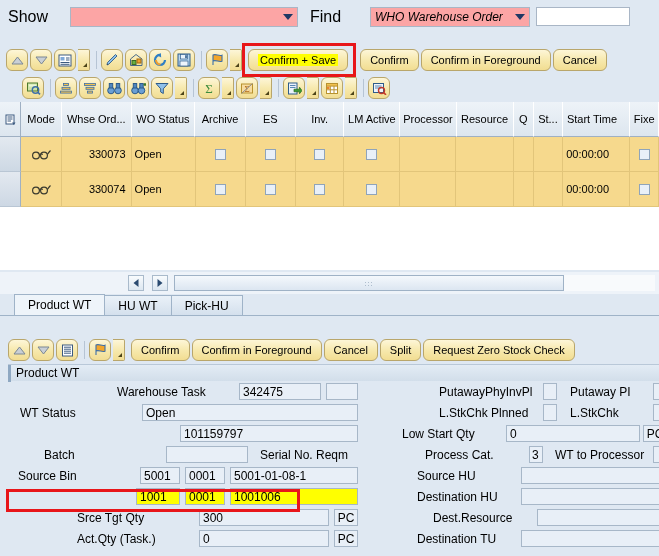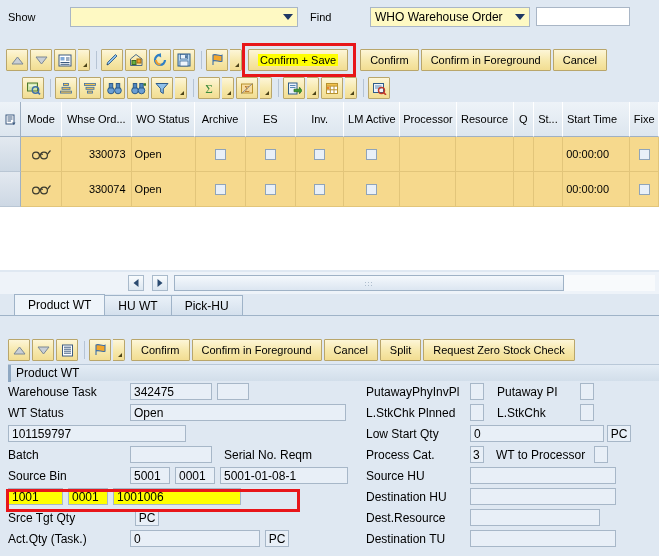--- a/index.html
+++ b/index.html
@@ -13,29 +13,30 @@
     background: #dfe8f2;
   }
   #app { position: relative; width: 659px; height: 556px; background: #dfe8f2; }
 
   
   .topbar {
     position: absolute; left: 0; top: 0; width: 659px; height: 33px;
     background: #dfe8f2;
     display: flex; align-items: center;
   }
-  .lbl { font-size: 11px; color: #000; }
+  .lbl { font-size: 16px; color: #000; }
   .show-label { margin-left: 8px; width: 62px; }
   .find-label { margin-left: 12px; width: 60px; }
 
   .combo {
-    height: 20px; background: #fef9c3;
+    height: 20px; background: #fca5a5;
     border: 1px solid #a9b6c6;
     display: flex; align-items: center;
     position: relative;
+    font-style: italic;
   }
   .combo .ctext { padding-left: 4px; font-size: 12px; white-space: nowrap; overflow: hidden; }
   .combo .arrow {
     position: absolute; right: 4px; top: 50%; transform: translateY(-50%);
     width: 0; height: 0;
     border-left: 5px solid transparent;
     border-right: 5px solid transparent;
     border-top: 6px solid #1f3864;
   }
   .show-combo { width: 228px; }
@@ -47,21 +48,21 @@
 
   
   .toolbar1 {
     position: absolute; left: 0; top: 47px; width: 659px; height: 26px;
     display: flex; align-items: center; gap: 0;
   }
   .tbtn {
     height: 22px; min-width: 22px;
     background: linear-gradient(to bottom,#fdf6d8 0%, #f7e9ae 50%, #f2dd92 100%);
     border: 1px solid #b9a66b;
-    border-radius: 1px;
+    border-radius: 6px;
     display: inline-flex; align-items: center; justify-content: center;
     margin-right: 2px;
     cursor: default;
     font-size: 11px;
   }
   .tbtn.wide { padding: 0 9px; white-space: nowrap; }
   .drop-arrow {
     width: 12px; height: 22px;
     background: linear-gradient(to bottom,#fdf6d8 0%, #f7e9ae 50%, #f2dd92 100%);
     border: 1px solid #b9a66b; border-left: none;
@@ -207,21 +208,21 @@
     background: linear-gradient(to bottom,#e3ecf5,#d2deea);
     border-top: 1px solid #b9c8d8;
     display: flex; align-items: center;
     padding-left: 8px; font-size: 12px;
   }
   .groupbar .accent {
     position:absolute; left:0; top:0; width:3px; height:17px; background:#8fa8c2;
   }
 
   .form { position: absolute; left: 8px; top: 65px; width: 651px; }
-  .frow { display: flex; height: 21px; align-items: center; }
+  .frow { display: flex; height: 21px; align-items: center; justify-content: flex-end; }
   .flabel { font-size: 12px; white-space: nowrap; }
   .finput {
     background: #e8eff7; border: 1px solid #a7b7c8;
     height: 17px; font-size: 12px;
     display: flex; align-items: center; padding-left: 3px;
     white-space: nowrap; overflow: hidden;
   }
   .fbox {
     background: #e8eff7; border: 1px solid #a7b7c8;
     height: 17px; width: 14px;
@@ -633,27 +634,28 @@
         </div>
 
         <div class="frow">
           <span class="flabel" style="width:122px">Source Bin</span>
           <span class="finput" style="width:40px">5001</span>
           <span class="finput" style="width:40px;margin-left:5px">0001</span>
           <span class="finput" style="width:128px;margin-left:5px">5001-01-08-1</span>
         </div>
 
         <div class="frow">
-          <span class="finput hl-field" style="width:55px">1001</span>
+          <span class="finput hl-field" style="width:44px">1001</span>
           <span class="finput hl-field" style="width:40px;margin-left:5px">0001</span>
           <span class="finput hl-field" style="width:128px;margin-left:5px">1001006</span>
         </div>
 
         <div class="frow">
           <span class="flabel" style="width:122px">Srce Tgt Qty</span>
+          <span class="finput" style="width:130px">300</span>
           <span class="unit" style="margin-left:5px">PC</span>
         </div>
 
         <div class="frow">
           <span class="flabel" style="width:122px">Act.Qty (Task.)</span>
           <span class="finput" style="width:130px">0</span>
           <span class="unit" style="margin-left:5px">PC</span>
         </div>
       </div>
 

